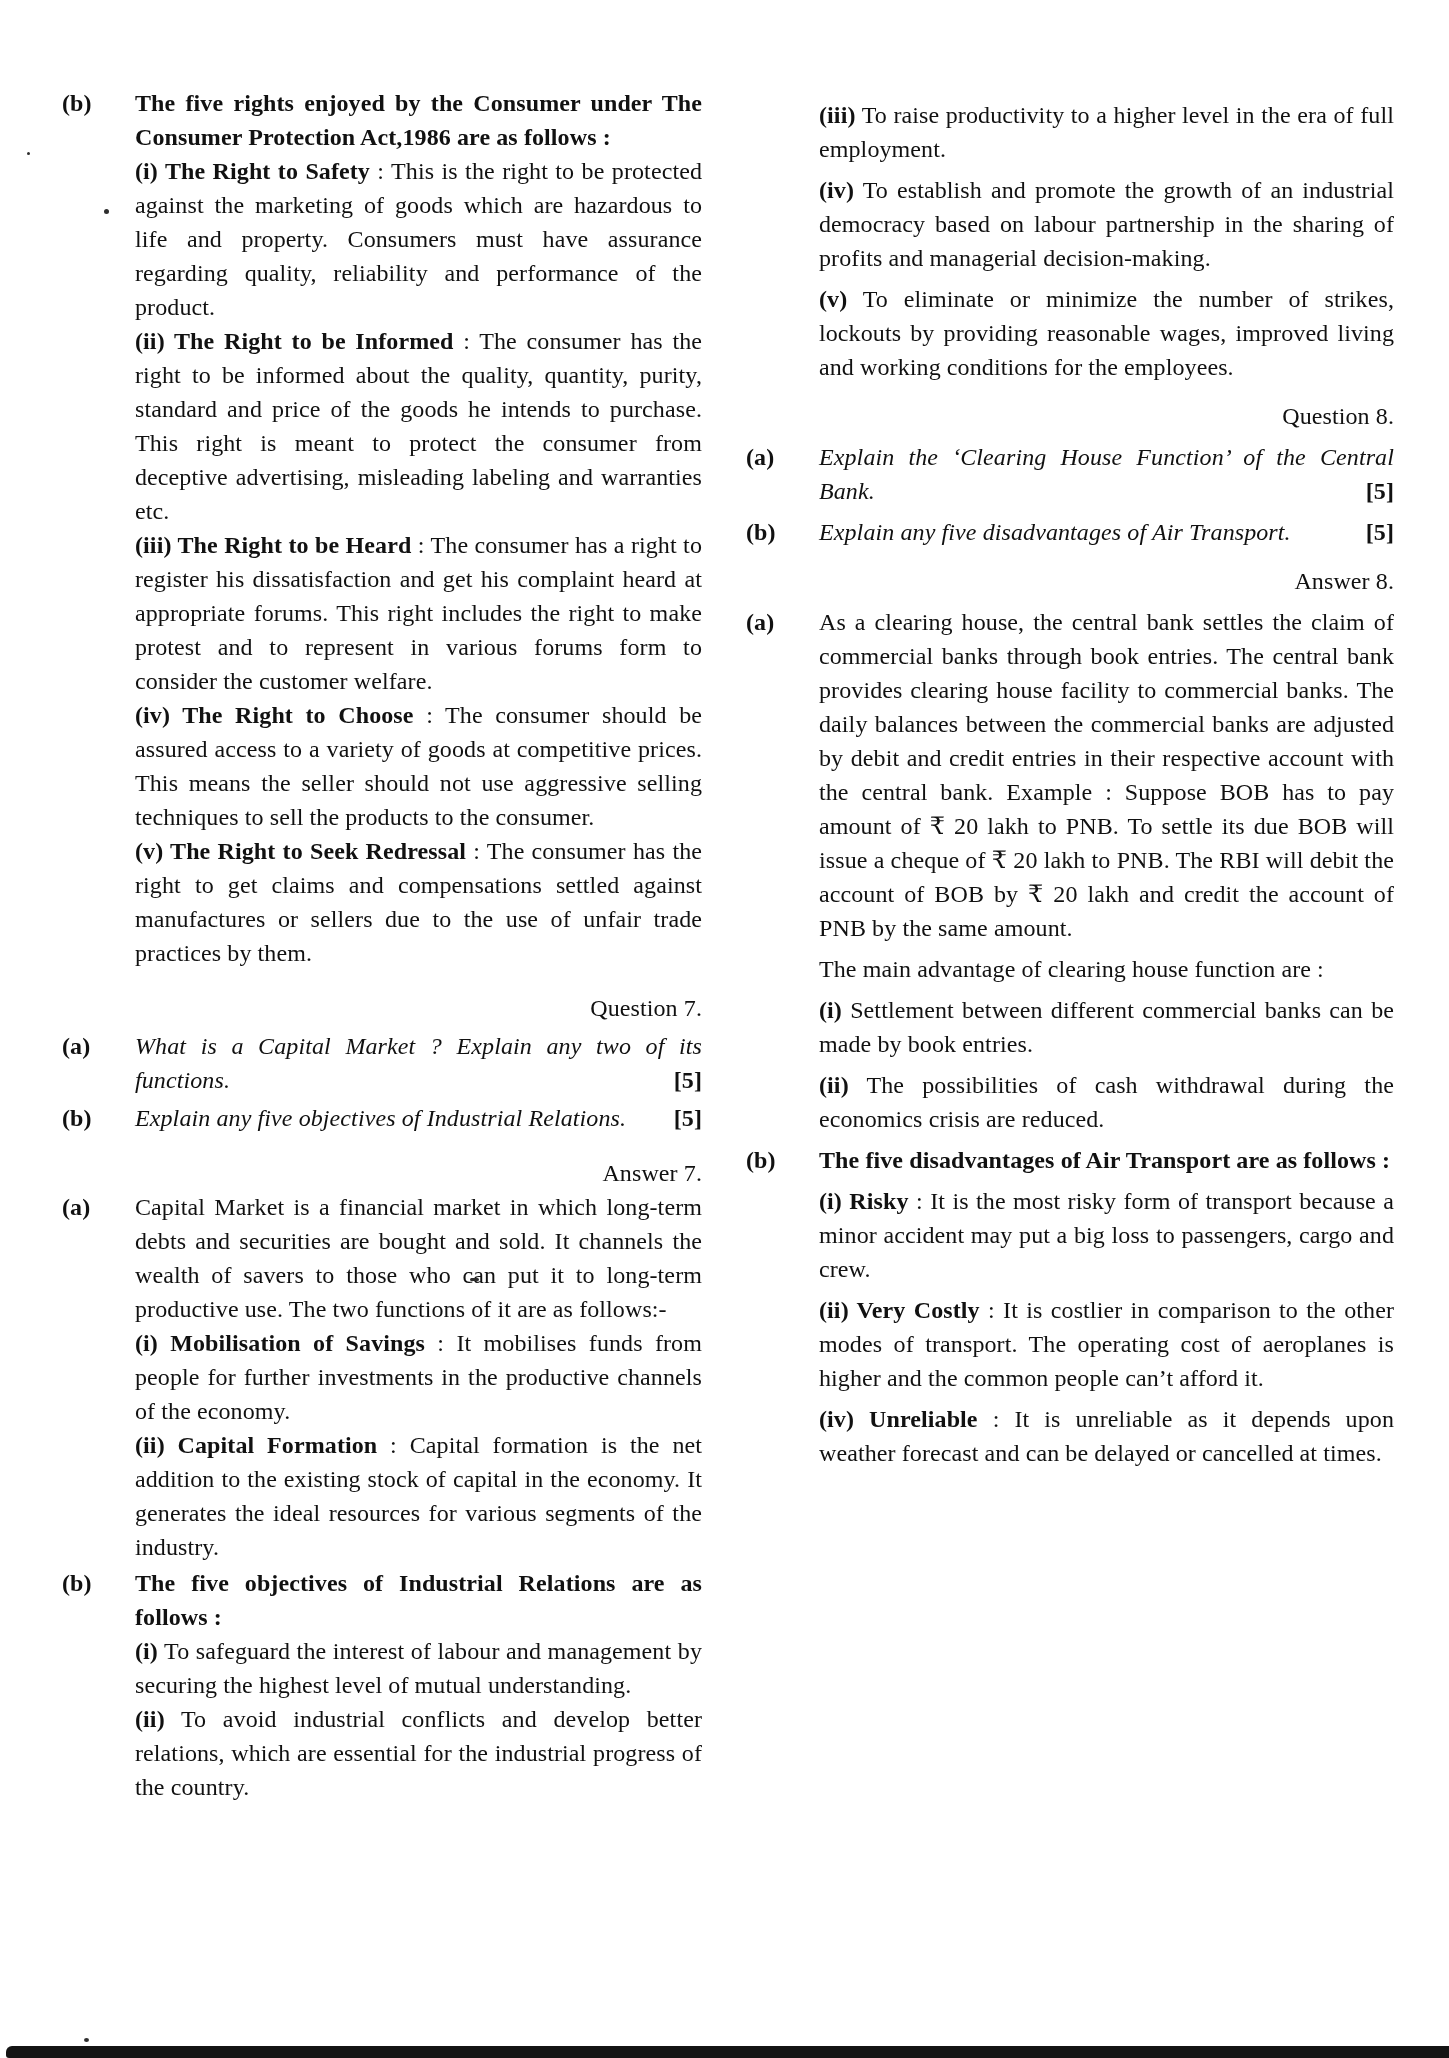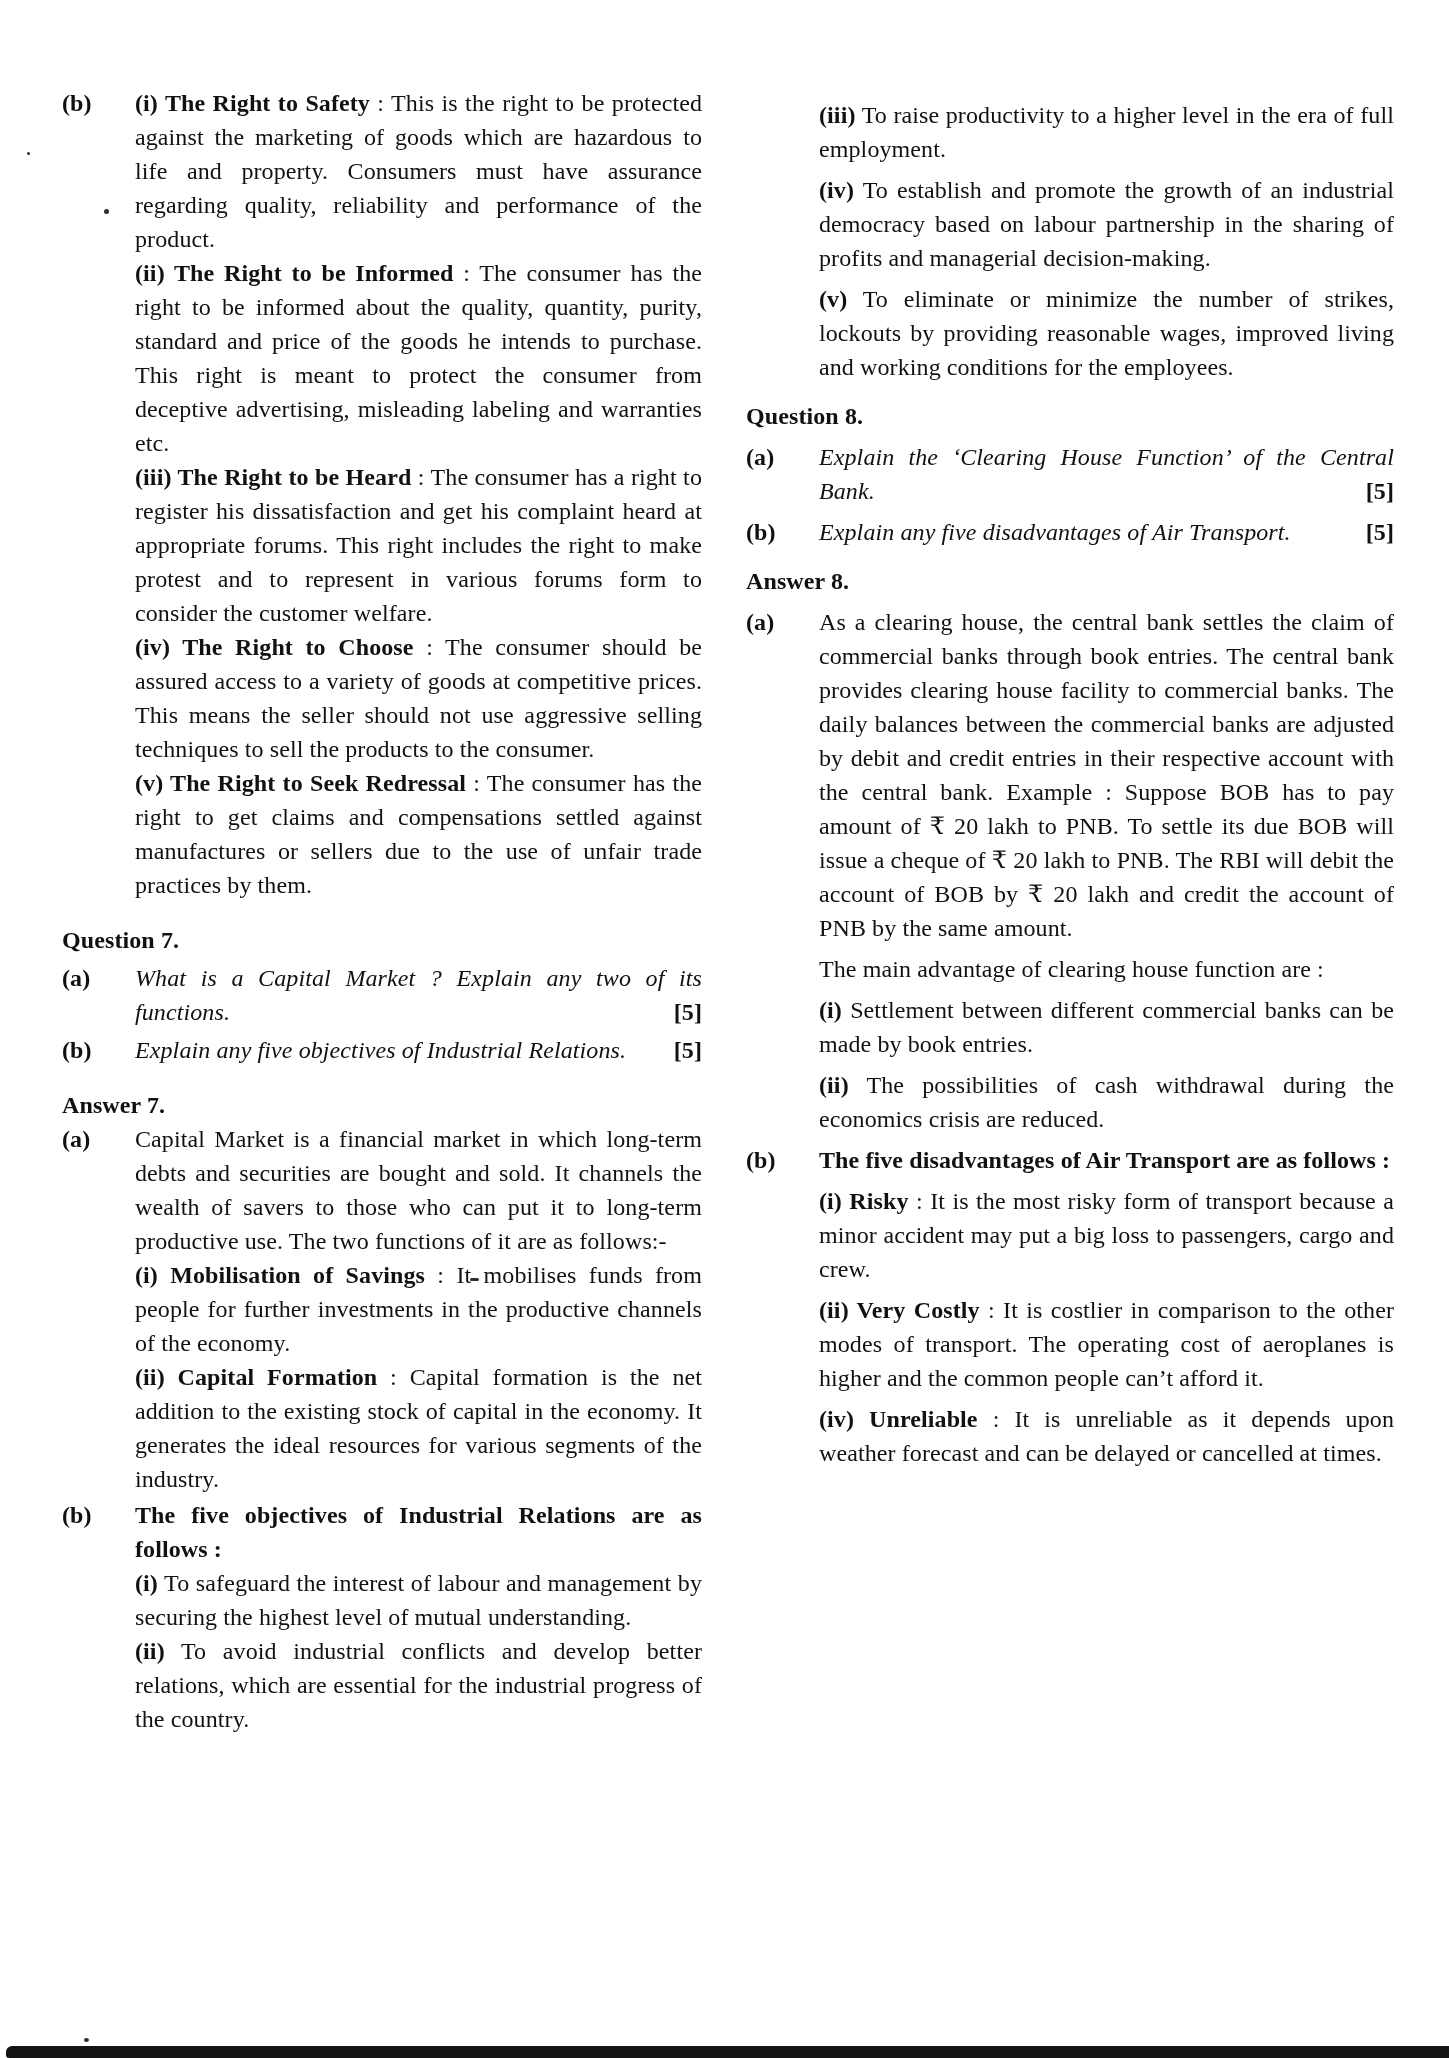--- a/index.html
+++ b/index.html
@@ -20,21 +20,21 @@
   .block{
     font-size:24px;line-height:34px;
     text-align:justify;
     letter-spacing:0.1px;
   }
   .item{position:relative;padding-left:73px;}
   .sub{margin-left:73px;}
   .lbl{position:absolute;left:0;top:0;font-weight:700;font-style:normal;}
   .b{font-weight:700;}
   .it{font-style:italic;}
-  .hdr{font-weight:700;text-align:left;}
+  .hdr{font-weight:400;text-align:right;}
   .mark{float:right;font-weight:700;font-style:normal;}
   
   .col-left .block{margin-top:0;}
   .col-left .hdr{margin-top:21px;}
   .col-left .q{margin-top:4px;}
   .col-left .item-b2{margin-top:2px;}
   .col-right .block{margin-top:7px;}
   .col-right .block:first-child{margin-top:12px;}
   .col-right .hdr{margin-top:15px;}
   
@@ -51,20 +51,21 @@
 </head>
 <body>
 
 <div class="page">
   <div class="cols">
 
     <div class="col col-left">
 
       <div class="block item">
         <span class="lbl">(b)</span>
+        <span class="b">The five rights enjoyed by the Consumer under The Consumer Protection Act,1986 are as follows :</span>
       </div>
 
       <div class="block sub">
         <span class="b">(i) The Right to Safety</span><span> : This is the right to be protected against the marketing of goods which are hazardous to life and property. Consumers must have assurance regarding quality, reliability and performance of the product.</span>
       </div>
 
       <div class="block sub">
         <span class="b">(ii) The Right to be Informed</span><span> : The consumer has the right to be informed about the quality, quantity, purity, standard and price of the goods he intends to purchase. This right is meant to protect the consumer from deceptive advertising, misleading labeling and warranties etc.</span>
       </div>
 

